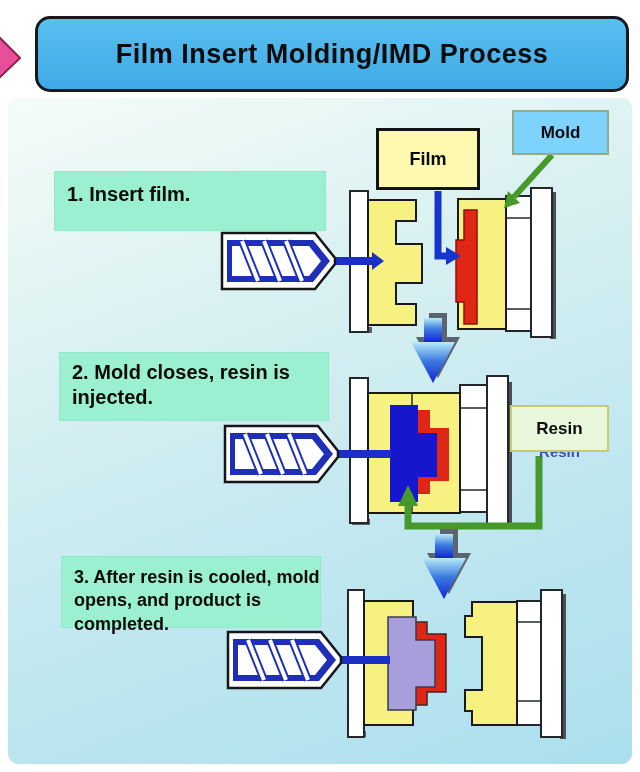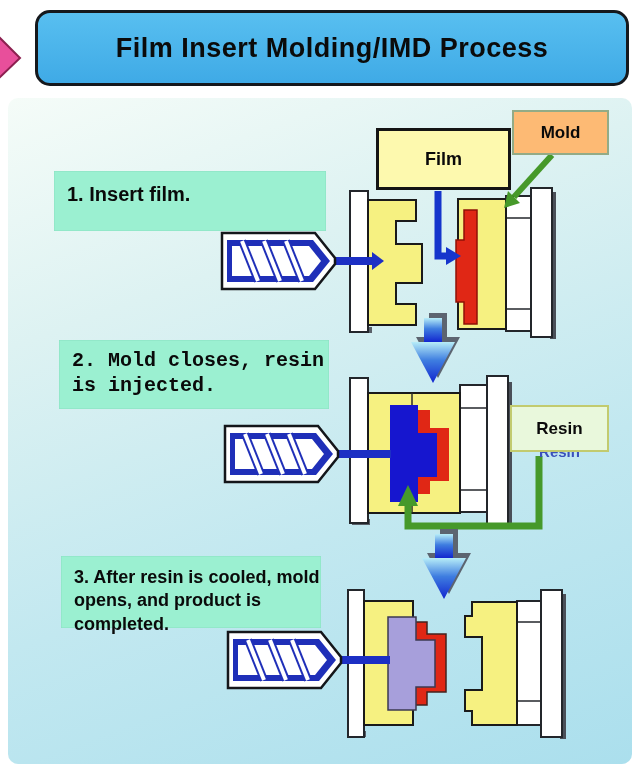--- a/index.html
+++ b/index.html
@@ -2,33 +2,33 @@
 <html><head>
 <meta charset="utf-8">
 <style>
   html,body{margin:0;padding:0;background:#fff;}
   .stage{position:relative;width:640px;height:772px;overflow:hidden;
          font-family:"Liberation Sans", sans-serif;background:#fff;}
   .panel{position:absolute;left:8px;top:98px;width:624px;height:666px;border-radius:10px;
          background:linear-gradient(160deg,#f5fcf8 0%,#ddf2f2 28%,#c2e8f0 62%,#abdfed 100%);
          z-index:0;}
   .art{position:absolute;left:0;top:0;width:640px;height:772px;z-index:1;pointer-events:none;}
-  .title-banner{position:absolute;left:35px;top:10px;width:588px;height:70px;
+  .title-banner{position:absolute;left:35px;top:16px;width:588px;height:70px;
          background:linear-gradient(#58bff0,#3faae6);border:3px solid #15181c;border-radius:15px;
          display:flex;align-items:center;justify-content:center;z-index:2;}
   .title-banner span{font-size:27px;font-weight:bold;color:#0b0b0b;letter-spacing:.5px;}
   .step-box{position:absolute;background:#9bf0d1;color:#0a0a0a;font-weight:bold;z-index:3;
          box-shadow:0 0 0 0.5px #8ae0c2 inset;margin-left:39px;}
   .step-1{left:15px;top:171px;width:272px;height:60px;font-size:20px;padding:12px 0 0 13px;box-sizing:border-box;}
-  .step-2{left:20px;top:340px;width:270px;height:69px;font-size:20px;padding:8px 4px 0 13px;box-sizing:border-box;line-height:1.25;font-family:Liberation Mono, monospace;}
+  .step-2{left:20px;top:352px;width:270px;height:69px;font-size:20px;padding:8px 4px 0 13px;box-sizing:border-box;line-height:1.25;}
   .step-3{left:22px;top:556px;width:260px;height:72px;font-size:18px;padding:10px 0 0 13px;box-sizing:border-box;line-height:1.3;}
   .tag{position:absolute;display:flex;align-items:center;justify-content:center;
        font-weight:bold;color:#0a0a0a;box-sizing:border-box;z-index:3;}
-  .film-tag{left:376px;top:128px;width:135px;height:62px;background:#fdf9ae;border:3px solid #141414;font-size:18px;}
-  .mold-tag{left:512px;top:110px;width:97px;height:45px;background:#fdba74;border:2px solid #93ab86;font-size:17px;}
+  .film-tag{left:376px;top:128px;width:104px;height:62px;background:#fdf9ae;border:3px solid #141414;font-size:18px;}
+  .mold-tag{left:512px;top:110px;width:97px;height:45px;background:#7dd3fc;border:2px solid #93ab86;font-size:17px;}
   .resin-tag{left:510px;top:405px;width:99px;height:47px;background:#e9f8dc;border:2px solid #c2cb6f;font-size:17px;}
   .resin-hidden{position:absolute;left:512px;top:443px;width:95px;text-align:center;z-index:2;
        color:#3a50bb;font-weight:bold;font-size:15px;}
 </style>
 </head>
 <body>
 
 <div class="stage">
 
   <div class="panel"></div>

